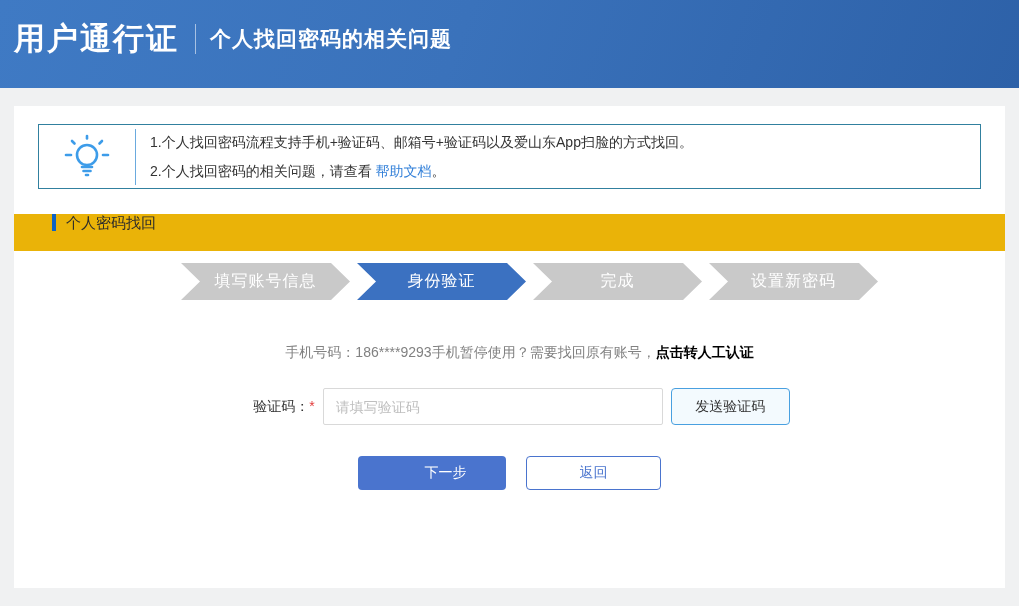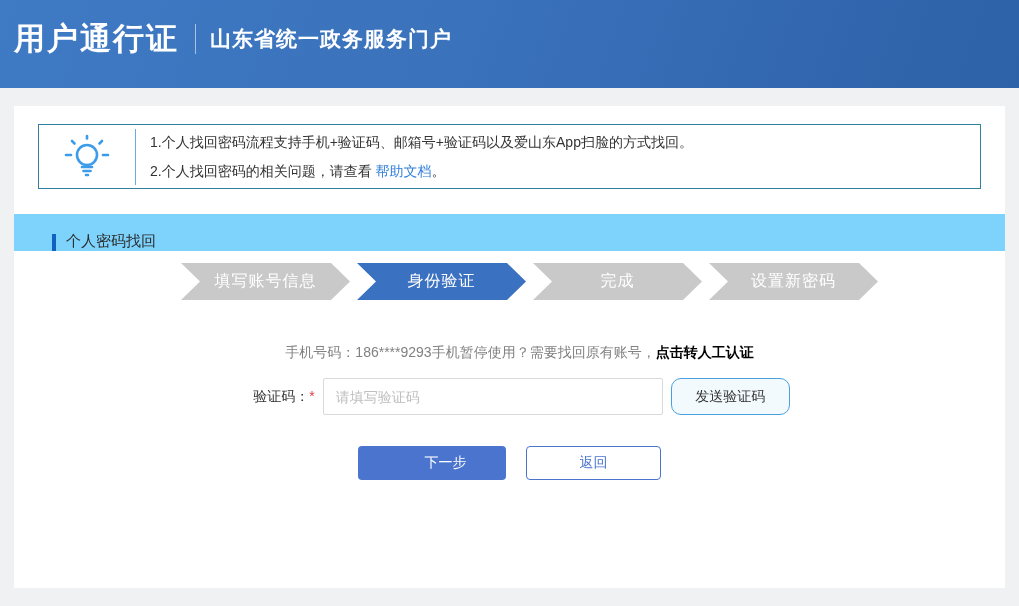--- a/index.html
+++ b/index.html
@@ -77,23 +77,23 @@
     color: #3380d9;
     text-decoration: none;
     cursor: pointer;
     margin-top: 48px;
   }
 
   
   .section-bar {
     margin-top: 25px;
     height: 37px;
-    background: #7dd3fc;
-    display: flex;
-    align-items: flex-end;
+    background: #eab308;
+    display: flex;
+    align-items: flex-start;
     padding-left: 38px;
   }
   .section-accent {
     width: 4px;
     height: 17px;
     background: #0f62c2;
     margin-right: 10px;
   }
   .section-title {
     font-size: 15px;
@@ -133,21 +133,21 @@
   }
   .phone-link {
     color: #000000;
     text-decoration: none;
     cursor: pointer;
     font-weight: bold;
   }
 
   
   .form-row {
-    margin-top: 16px;
+    margin-top: 26px;
     display: flex;
     justify-content: center;
     align-items: center;
     transform: translateX(12px);
   }
   .form-label {
     font-size: 14px;
     color: #333333;
     margin-right: 8px;
   }
@@ -163,21 +163,21 @@
     outline: none;
     font-family: "Liberation Sans", "DejaVu Sans", sans-serif;
   }
   .captcha-input::placeholder { color: #bfbfbf; }
   .send-code-btn {
     width: 119px;
     height: 37px;
     margin-left: 8px;
     background: #f3fafe;
     border: 1px solid #49a0e0;
-    border-radius: 10px;
+    border-radius: 4px;
     font-size: 14px;
     color: #333333;
     cursor: pointer;
     font-family: "Liberation Sans", "DejaVu Sans", sans-serif;
   }
 
   
   .actions {
     margin-top: 31px;
     display: flex;
@@ -207,21 +207,21 @@
     cursor: pointer;
     font-family: "Liberation Sans", "DejaVu Sans", sans-serif;
   }
 </style>
 </head>
 <body>
 
 <div class="header">
   <span class="header-title">用户通行证</span>
   <span class="header-divider"></span>
-  <span class="header-subtitle">山东省统一政务服务门户</span>
+  <span class="header-subtitle">个人找回密码的相关问题</span>
 </div>
 
 <div class="card">
 
   <div class="notice">
     <div class="notice-icon-wrap">
       <svg width="52" height="52" viewBox="0 0 52 52" fill="none" stroke="#3d9ce9" stroke-width="2.6" stroke-linecap="round">
         <circle cx="26" cy="24" r="10"></circle>
         <path d="M21 36 L31 36"></path>
         <path d="M22.5 40 L29.5 40"></path>

